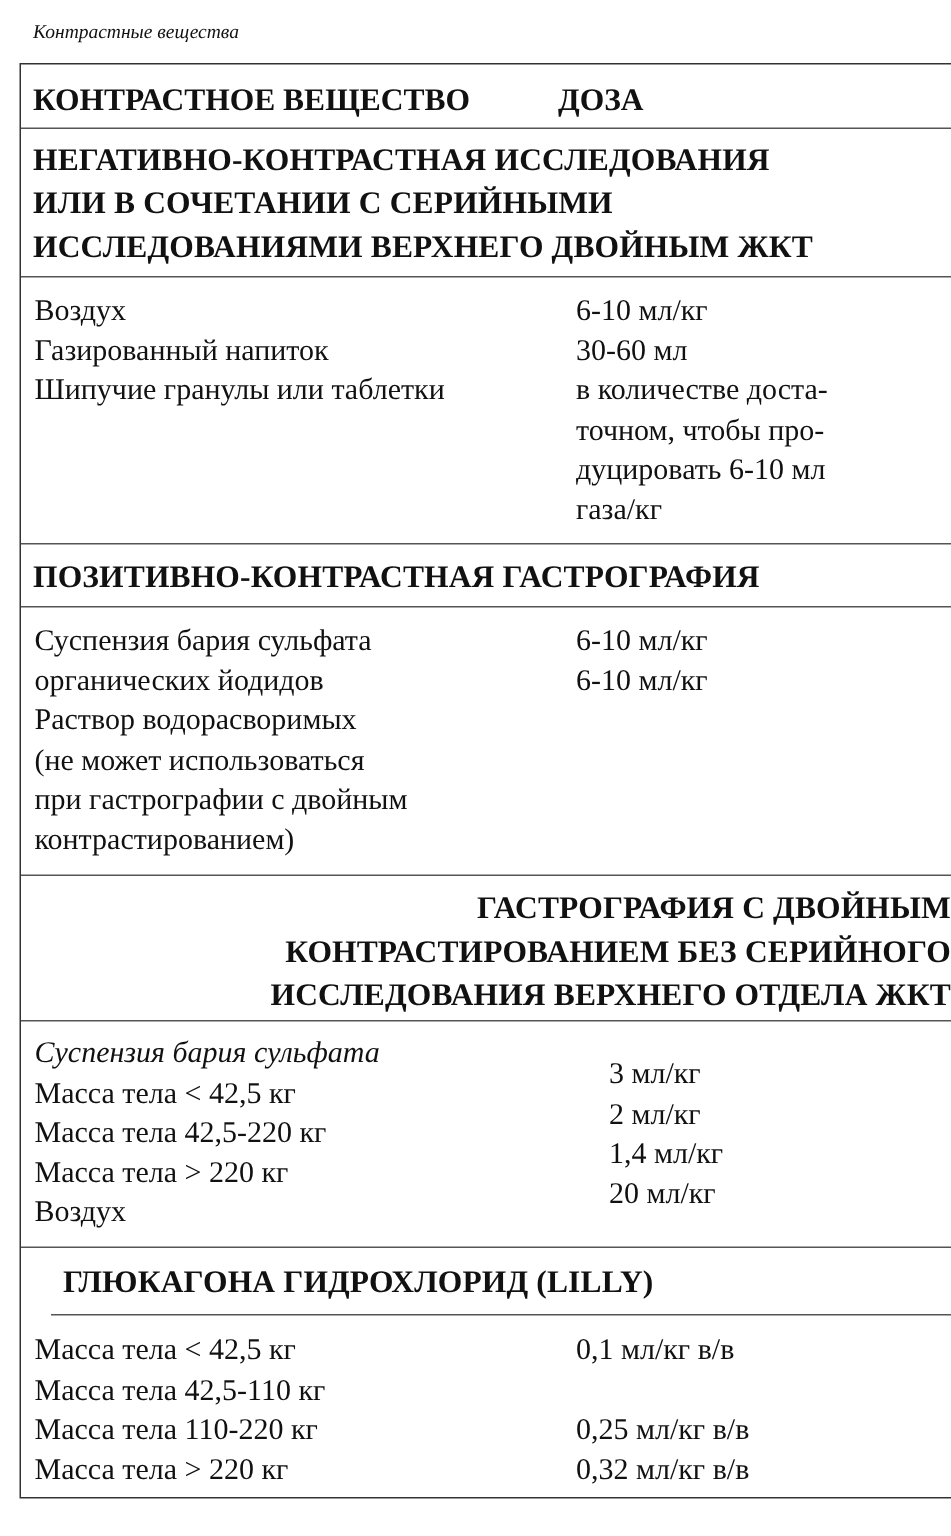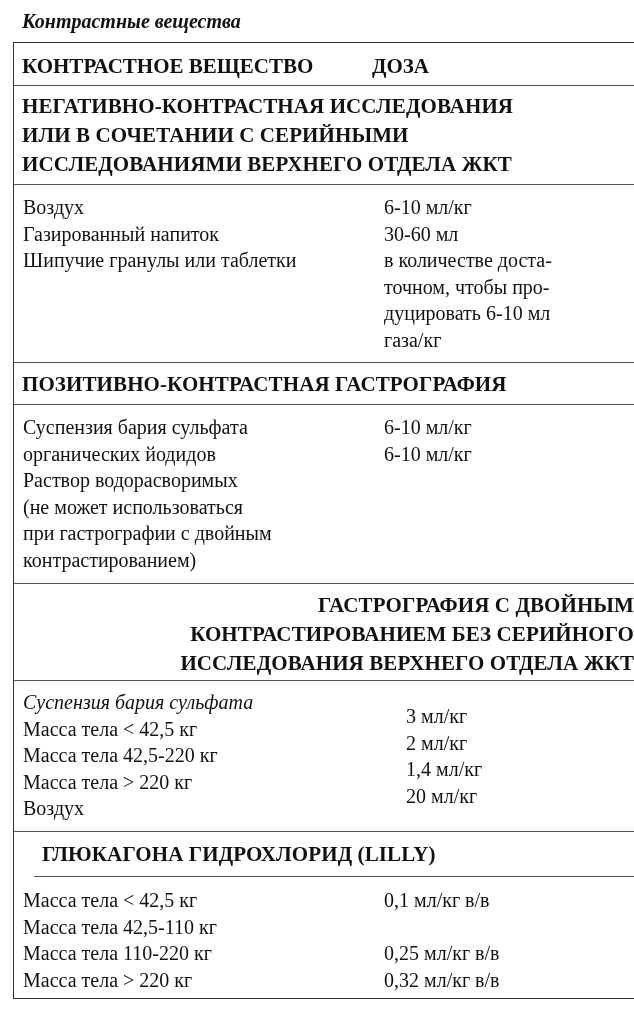--- a/index.html
+++ b/index.html
@@ -12,22 +12,22 @@
       height: 1024px;
       position: relative;
       overflow: hidden;
       font-family: "Liberation Serif", "DejaVu Serif", serif;
       color: #111111;
     }
     .doc-title {
       position: absolute;
       left: 22px;
       top: 8px;
-      font-size: 20px;
-      font-weight: bold;
+      font-size: 13px;
+      font-weight: normal;
       font-style: italic;
       line-height: 26px;
       margin: 0;
     }
     .table {
       position: absolute;
       left: 13px;
       top: 42px;
       width: 630px;
       border: 1.5px solid #333333;
@@ -74,21 +74,21 @@
 <div class="table">
 
   <div class="header-row">
     <div class="h-name">КОНТРАСТНОЕ ВЕЩЕСТВО</div>
     <div class="h-dose">ДОЗА</div>
   </div>
 
   <div class="sec-head" style="height:99px; padding-top:6px;">
     <div>НЕГАТИВНО-КОНТРАСТНАЯ ИССЛЕДОВАНИЯ</div>
     <div>ИЛИ В СОЧЕТАНИИ С СЕРИЙНЫМИ</div>
-    <div>ИССЛЕДОВАНИЯМИ ВЕРХНЕГО ОТДЕЛА ЖКТ</div>
+    <div>ИССЛЕДОВАНИЯМИ ВЕРХНЕГО ДВОЙНЫМ ЖКТ</div>
   </div>
   <div class="sec-body" style="height:178px; padding-top:9px;">
     <div class="row">
       <div class="cell-name">Воздух</div>
       <div class="cell-dose">6-10 мл/кг</div>
     </div>
     <div class="row">
       <div class="cell-name">Газированный напиток</div>
       <div class="cell-dose">30-60 мл</div>
     </div>

